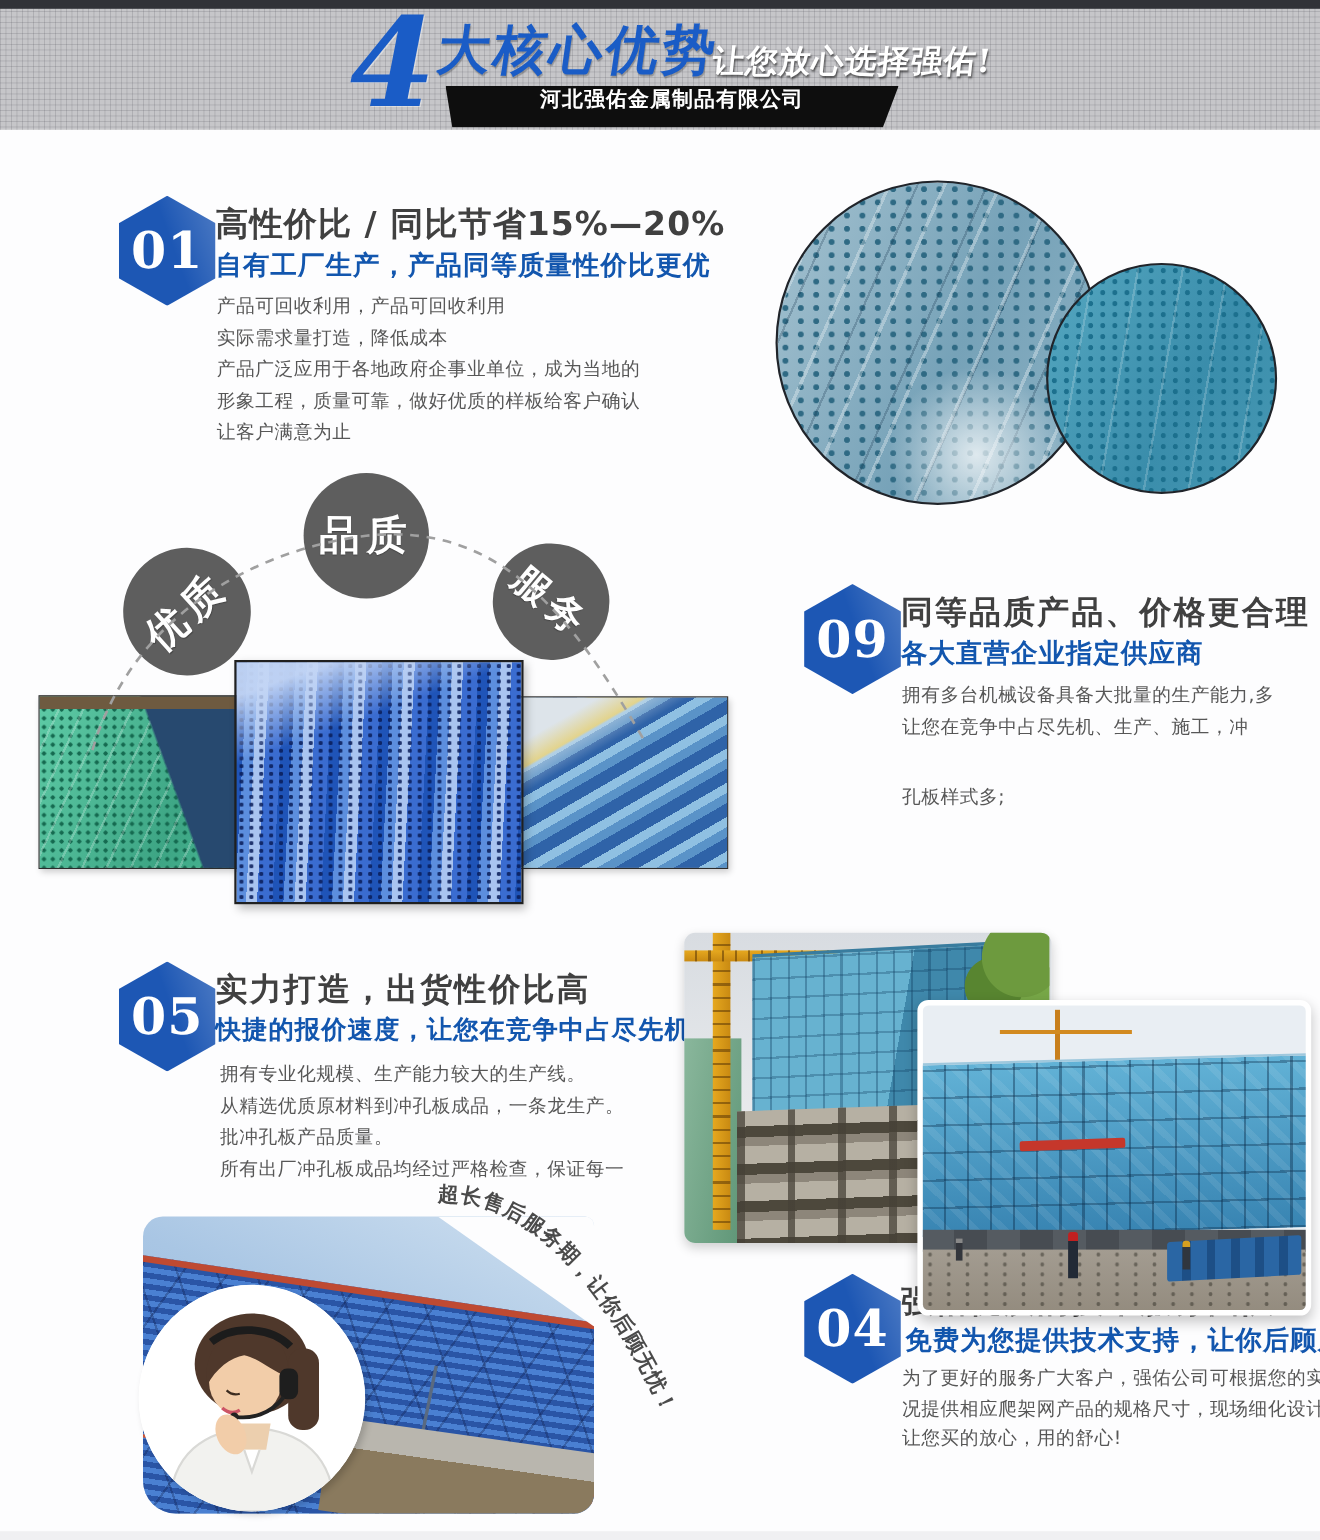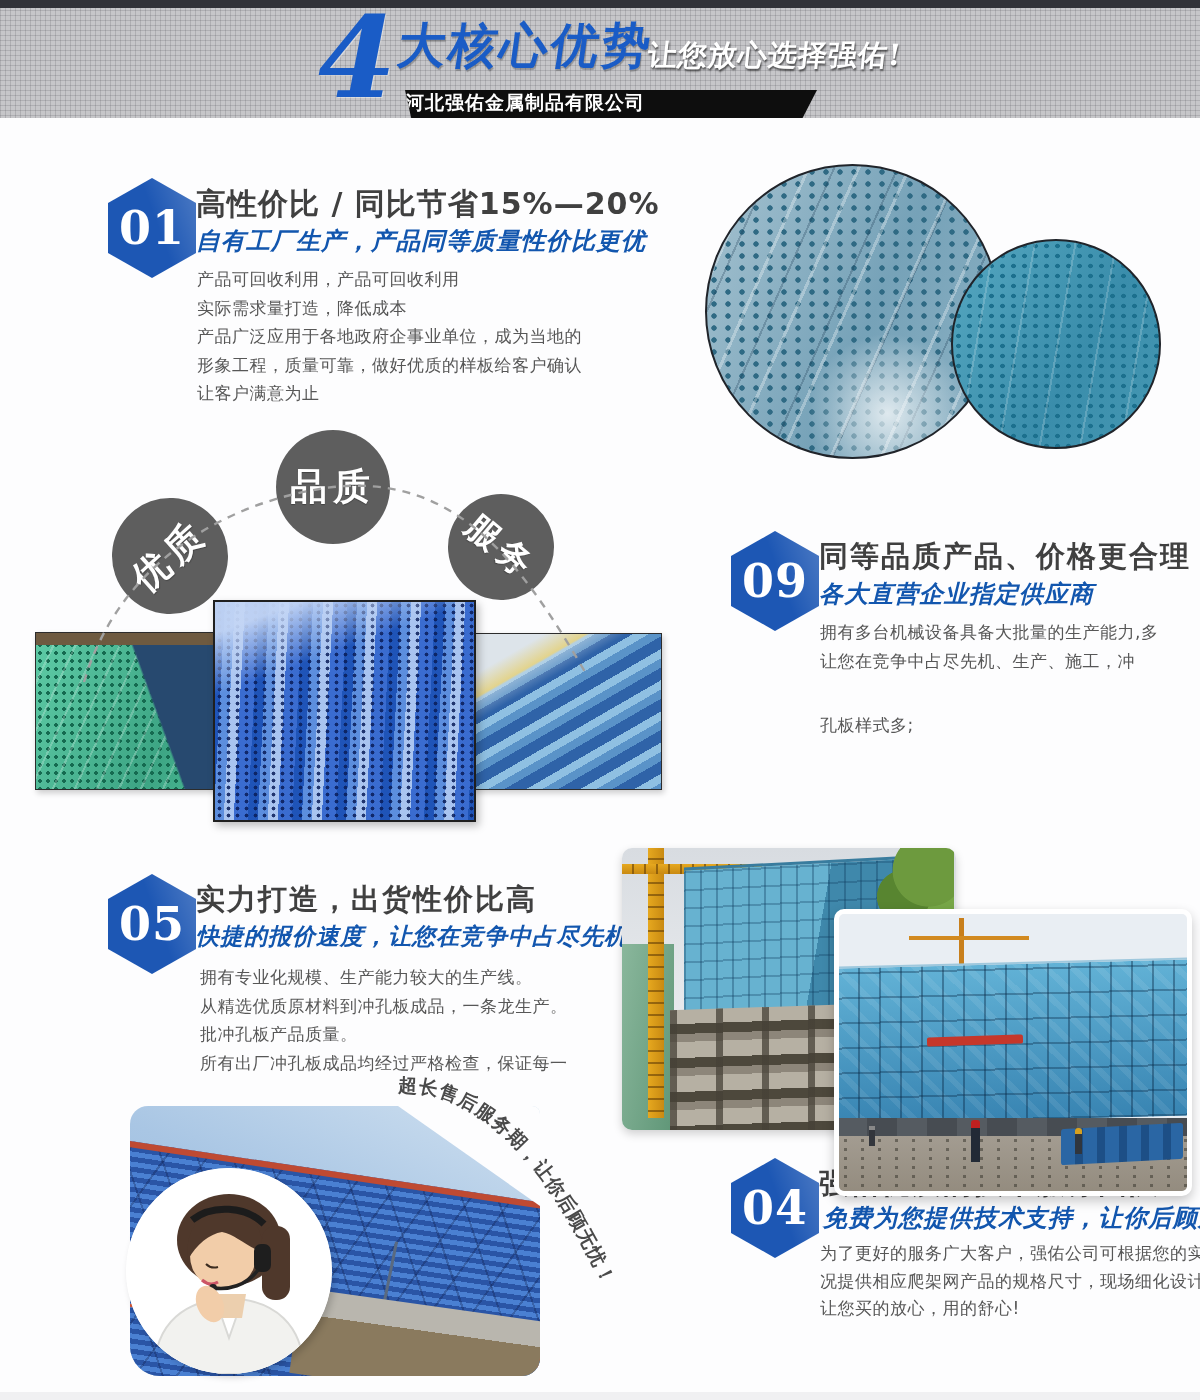--- a/index.html
+++ b/index.html
@@ -17,35 +17,35 @@
   .header-topstrip { position:absolute; left:0; top:0; width:1200px; height:8px; background:#313238; }
   .big4 { position:absolute; left:318px; top:2px; font-family:"DejaVu Serif","Liberation Serif",serif;
     font-style:italic; font-weight:bold; font-size:112px; line-height:1.0; color:#1a5cc6;
     text-shadow:1px 1px 0 rgba(255,255,255,.4); }
   .header-title { position:absolute; left:398px; top:14px; font-size:48px; font-weight:bold; color:#1a5cc6;
     font-family:"DejaVu Serif","Liberation Serif",serif; transform:skewX(-8deg); letter-spacing:3px;
     text-shadow:1px 2px 1px rgba(0,0,0,.25); white-space:nowrap; }
   .header-tagline { position:absolute; left:648px; top:36px; font-size:29px; font-weight:bold; color:#ffffff;
     font-family:"DejaVu Serif","Liberation Serif",serif; transform:skewX(-6deg); letter-spacing:1px;
     text-shadow:1px 2px 2px rgba(0,0,0,.6); white-space:nowrap; }
-  .header-banner { position:absolute; left:405px; top:90px; width:412px; height:28px; background:#0e0e0e;
+  .header-banner { position:absolute; left:405px; top:78px; width:412px; height:38px; background:#0e0e0e;
     clip-path:polygon(0 0, 100% 0, 96.5% 100%, 1.5% 100%);
-    color:#fff; font-size:19px; font-weight:bold; text-align:left; line-height:25px; letter-spacing:1px; }
+    color:#fff; font-size:19px; font-weight:bold; text-align:center; line-height:25px; letter-spacing:1px; }
 
   
   .section { position:absolute; }
   .hex { position:absolute; left:0; top:0; width:88px; height:100px; background:#1d57b4;
     clip-path:polygon(50% 0%,100% 25%,100% 75%,50% 100%,0% 75%,0% 25%);
     background-image:linear-gradient(250deg, rgba(255,255,255,.22), rgba(255,255,255,0) 45%); }
   .hex span { position:absolute; left:0; top:0; width:100%; height:100%; display:flex; align-items:center; justify-content:center;
     font-family:"DejaVu Serif","Liberation Serif",serif; font-weight:bold; font-size:46px; color:#ffffff; letter-spacing:1px; }
   .sec-title { position:absolute; left:88px; top:6px; font-size:30px; font-weight:bold; color:#404040; white-space:nowrap; letter-spacing:1px; }
   .sec-title.serif { font-family:"DejaVu Serif","Liberation Serif",serif; font-size:29px; letter-spacing:2px; }
   .sec-sub { position:absolute; left:88px; top:47px; font-size:24px; font-weight:bold; color:#1256ae;
-    font-family:"DejaVu Serif","Liberation Serif",serif; white-space:nowrap; letter-spacing:1px;font-style:italic; }
+    font-family:"DejaVu Serif","Liberation Serif",serif; white-space:nowrap; letter-spacing:1px; }
   .sec-body { position:absolute; left:89px; top:87px; font-size:17px; color:#575757; }
   .sec-body .bl { line-height:28.5px; white-space:nowrap; letter-spacing:.5px; }
 
   
   .vcircle { position:absolute; border-radius:50%; background:#5e5e5e; color:#fff; font-weight:bold;
     display:flex; align-items:center; justify-content:center; letter-spacing:6px; z-index:4;
     text-shadow:0 1px 1px rgba(0,0,0,.3); }
   .vc-a { left:112px; top:498px; width:116px; height:116px; font-size:37px; transform:rotate(-42deg); }
   .vc-b { left:276px; top:430px; width:114px; height:114px; font-size:37px; }
   .vc-c { left:448px; top:494px; width:106px; height:106px; font-size:34px; transform:rotate(40deg); }

